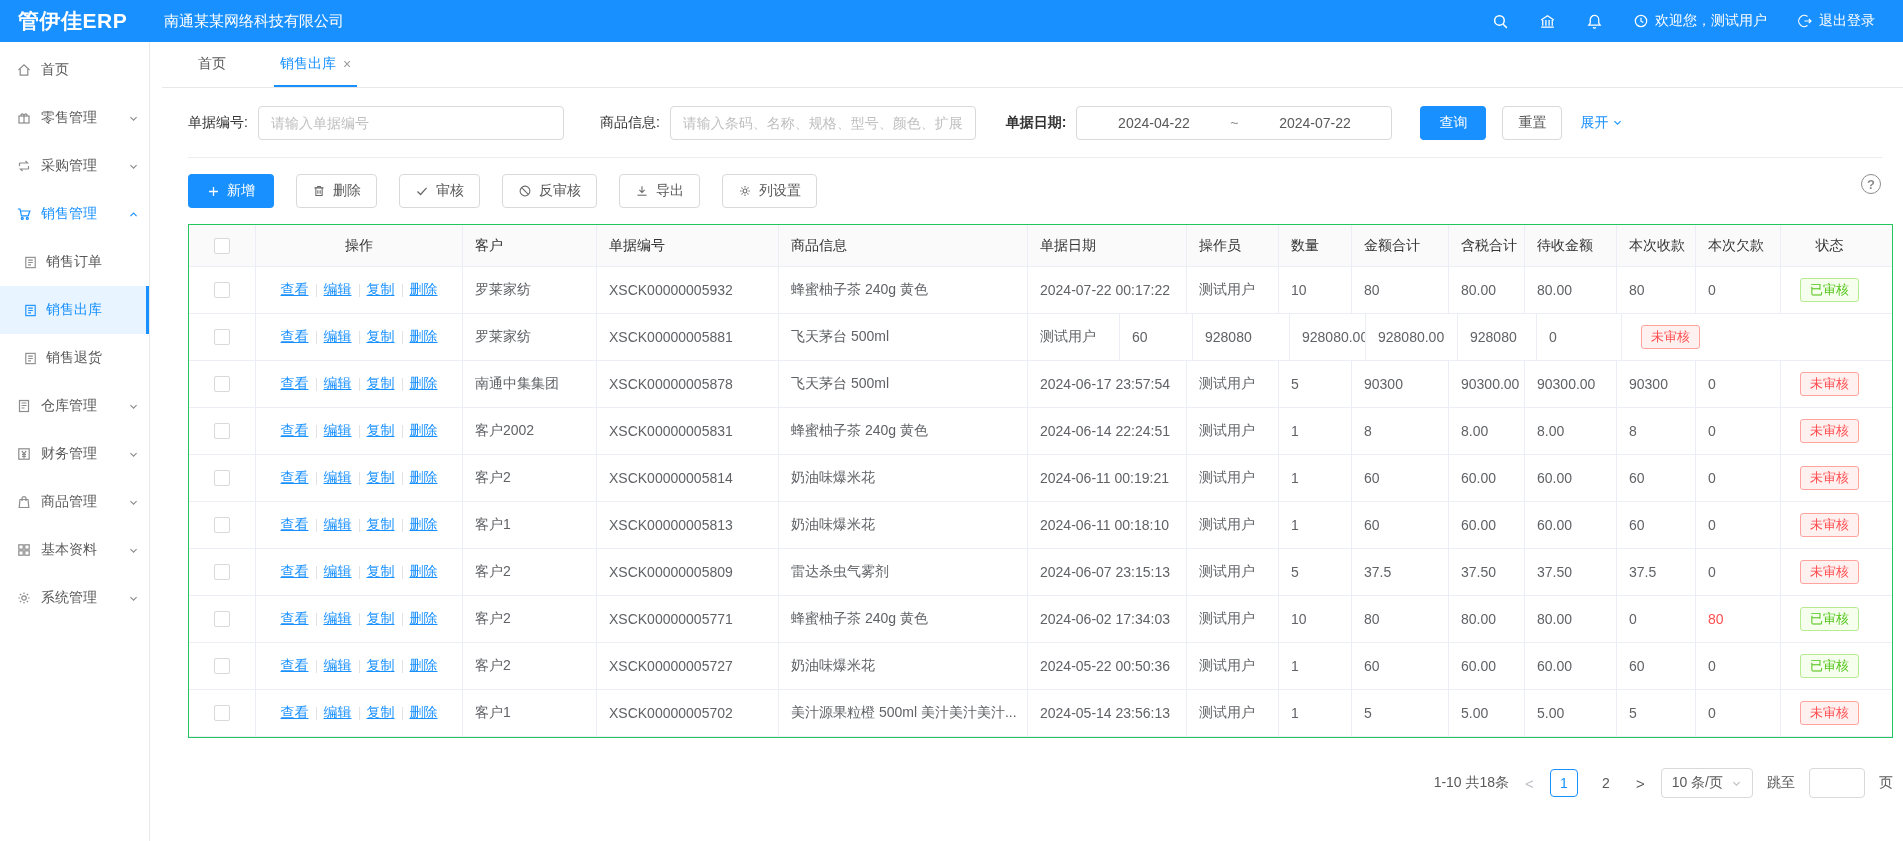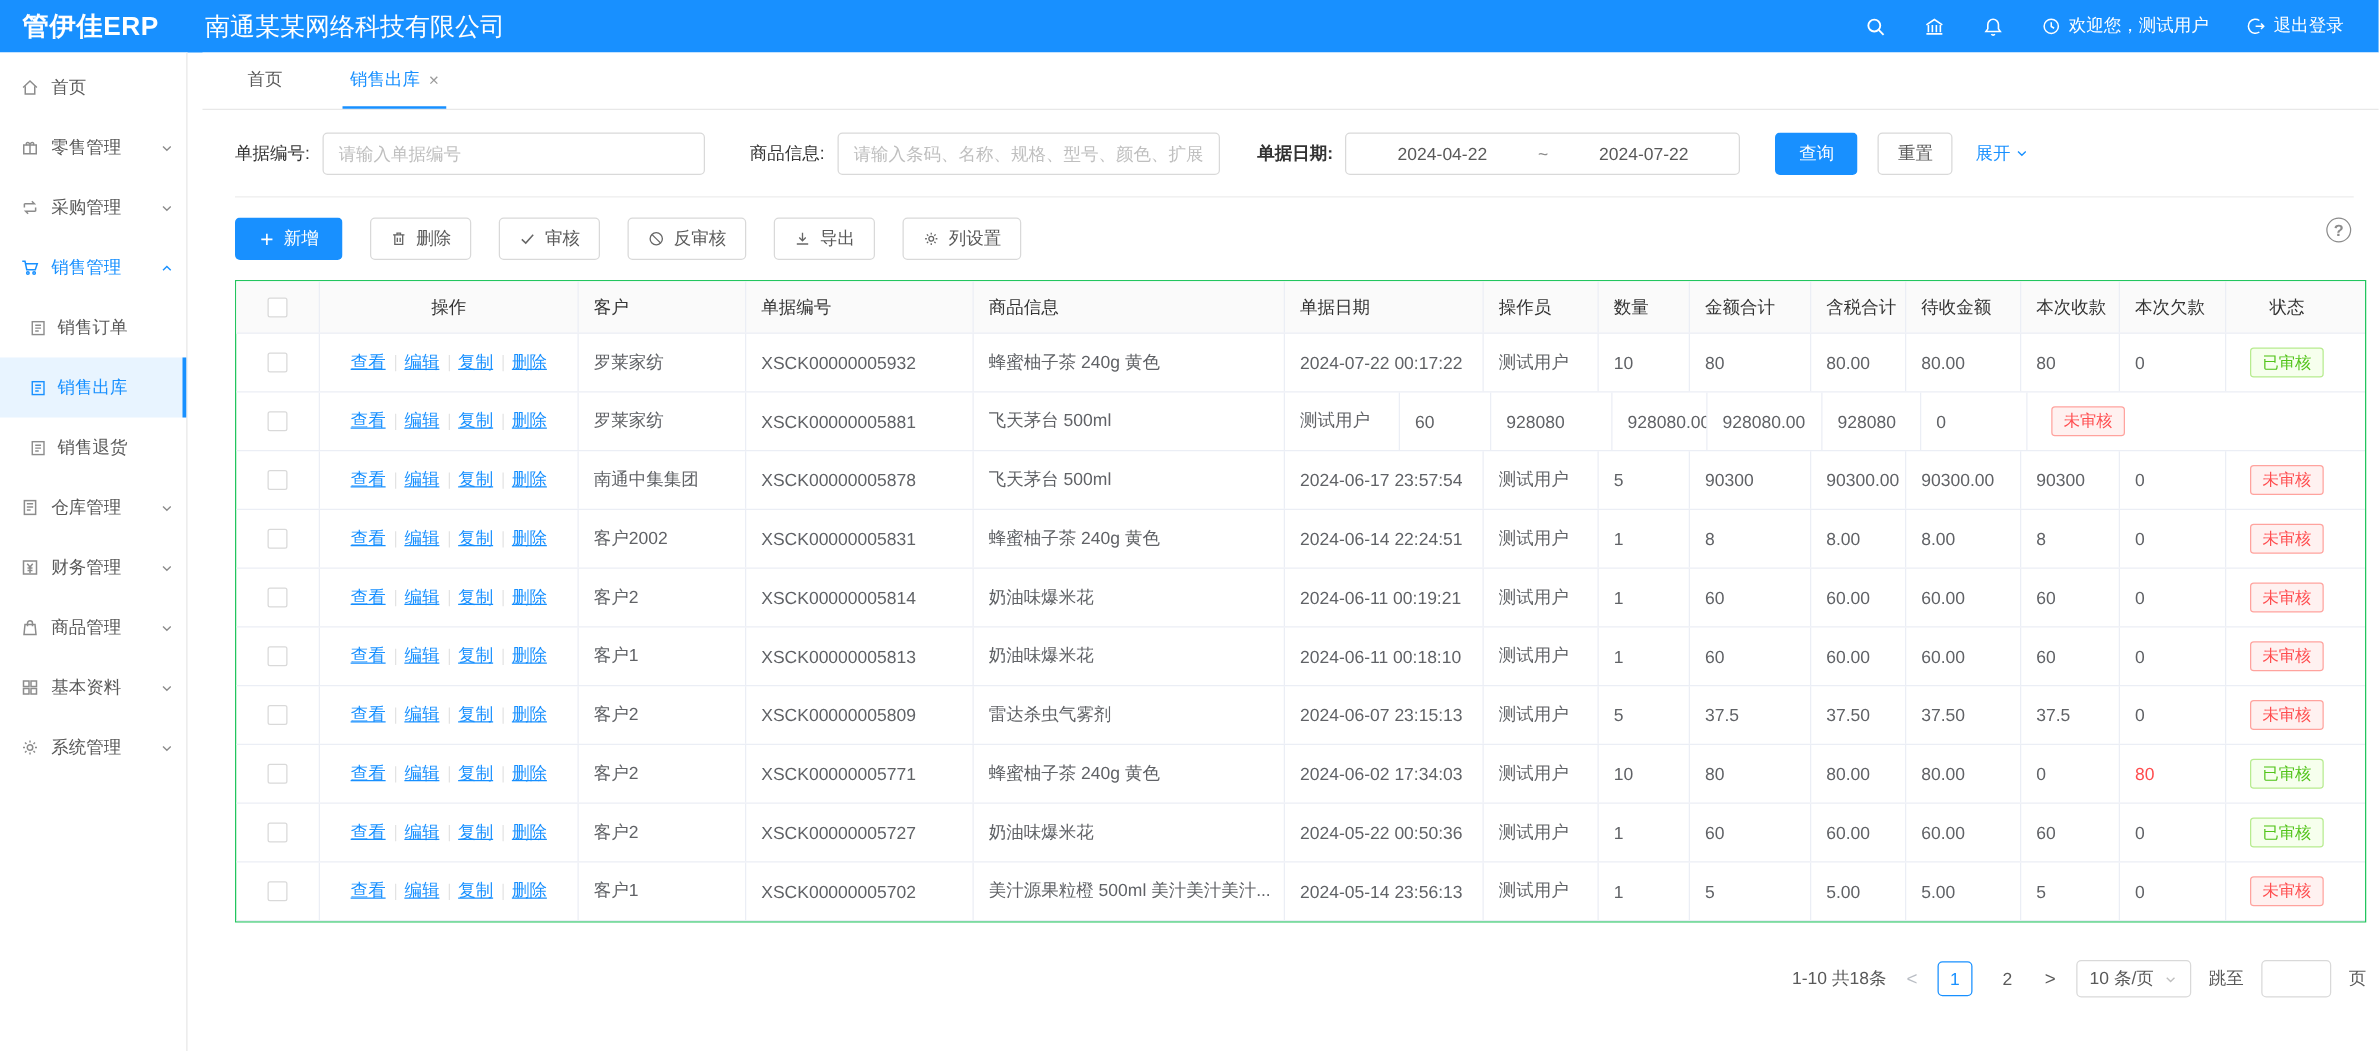--- a/index.html
+++ b/index.html
@@ -2,21 +2,21 @@
 <html><head>
 <meta charset="utf-8">
 <style>
   * { margin:0; padding:0; box-sizing:border-box; }
   html,body { width:1903px; height:841px; overflow:hidden; background:#fff;
     font-family:"Liberation Sans","DejaVu Sans",sans-serif; }
 
   
   .topbar { height:42px; background:#1890ff; display:flex; align-items:center; color:#fff; }
   .logo { width:150px; font-size:21px; font-weight:bold; padding-left:18px; letter-spacing:.5px; }
-  .company { font-size:20px; margin-left:14px; flex:0 0 auto;text-align:right; }
+  .company { font-size:15px; margin-left:14px; flex:0 0 auto;text-align:right; }
   .topbar-right { margin-left:auto; display:flex; align-items:center; gap:30px; padding-right:28px; font-size:14px; }
   .tb-ico { display:flex; align-items:center; gap:6px; cursor:pointer; }
   .tb-ico svg { display:block; }
 
   
   .shell { display:flex; height:799px;gap:12px; }
   .sidebar { width:150px; border-right:1px solid #e8e8e8; background:#fff; padding-top:4px; flex:0 0 150px; }
   .main { flex:1; min-width:0; display:flex; flex-direction:column; }
 
   

